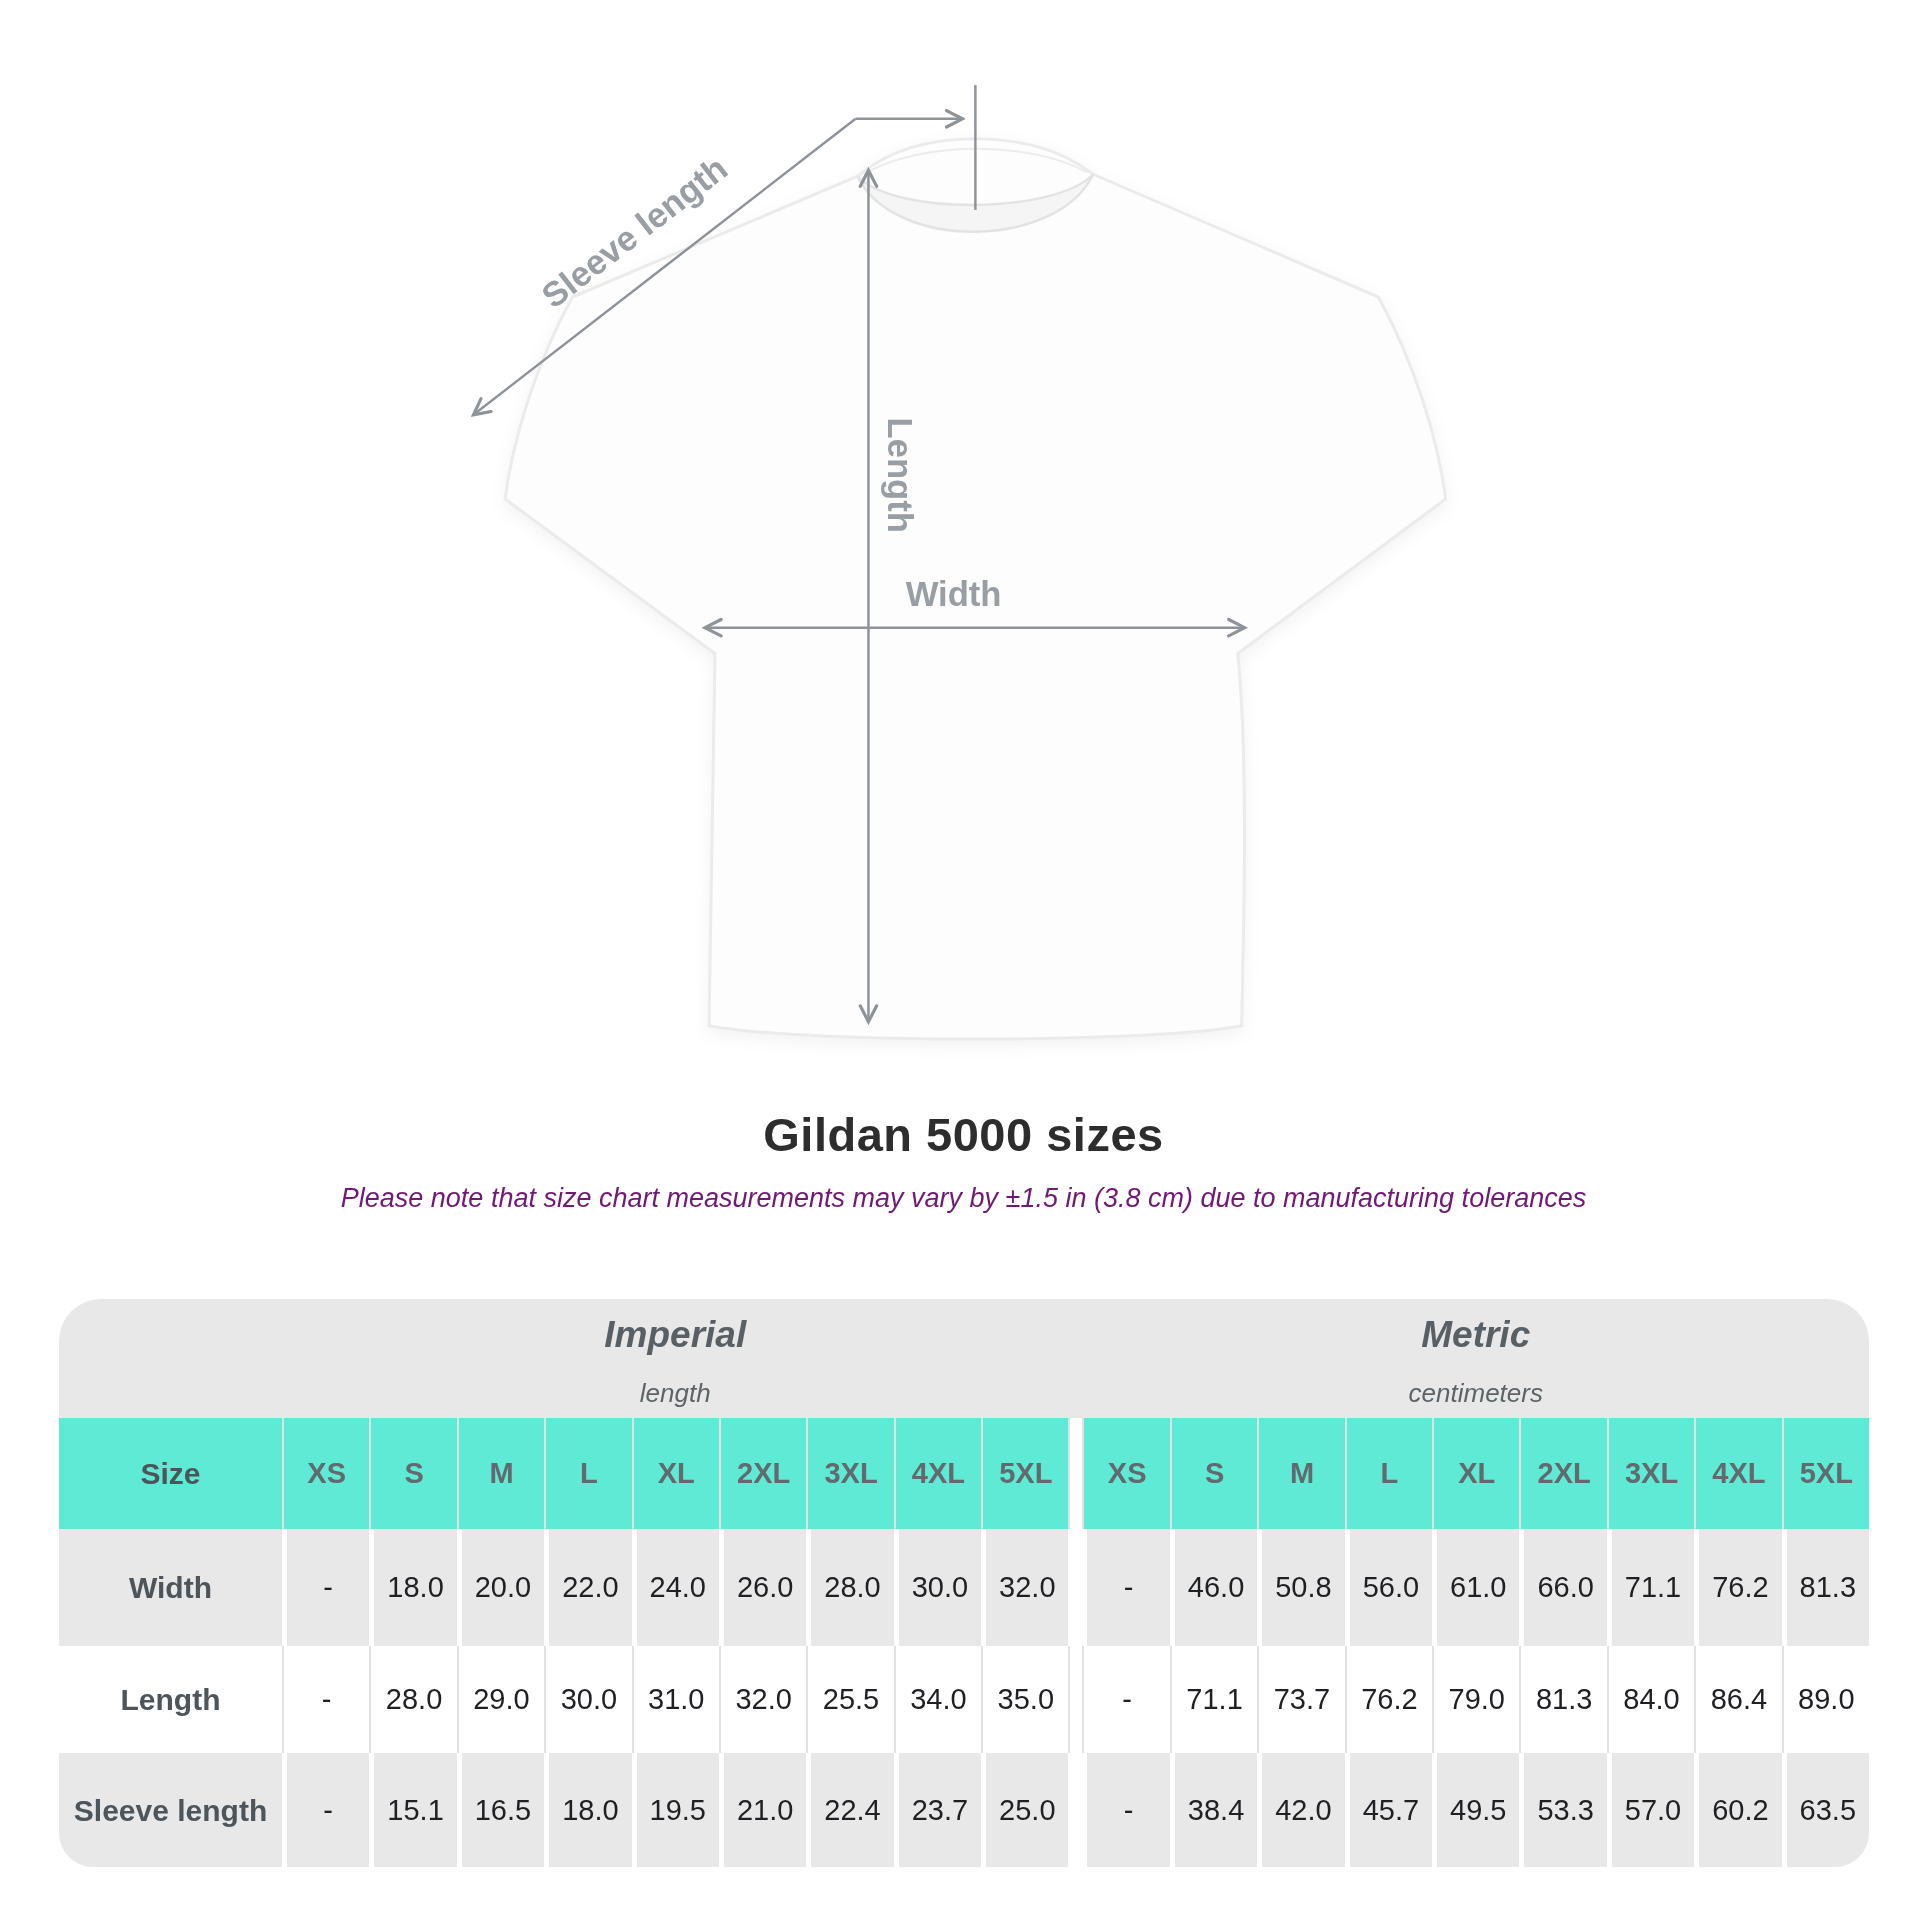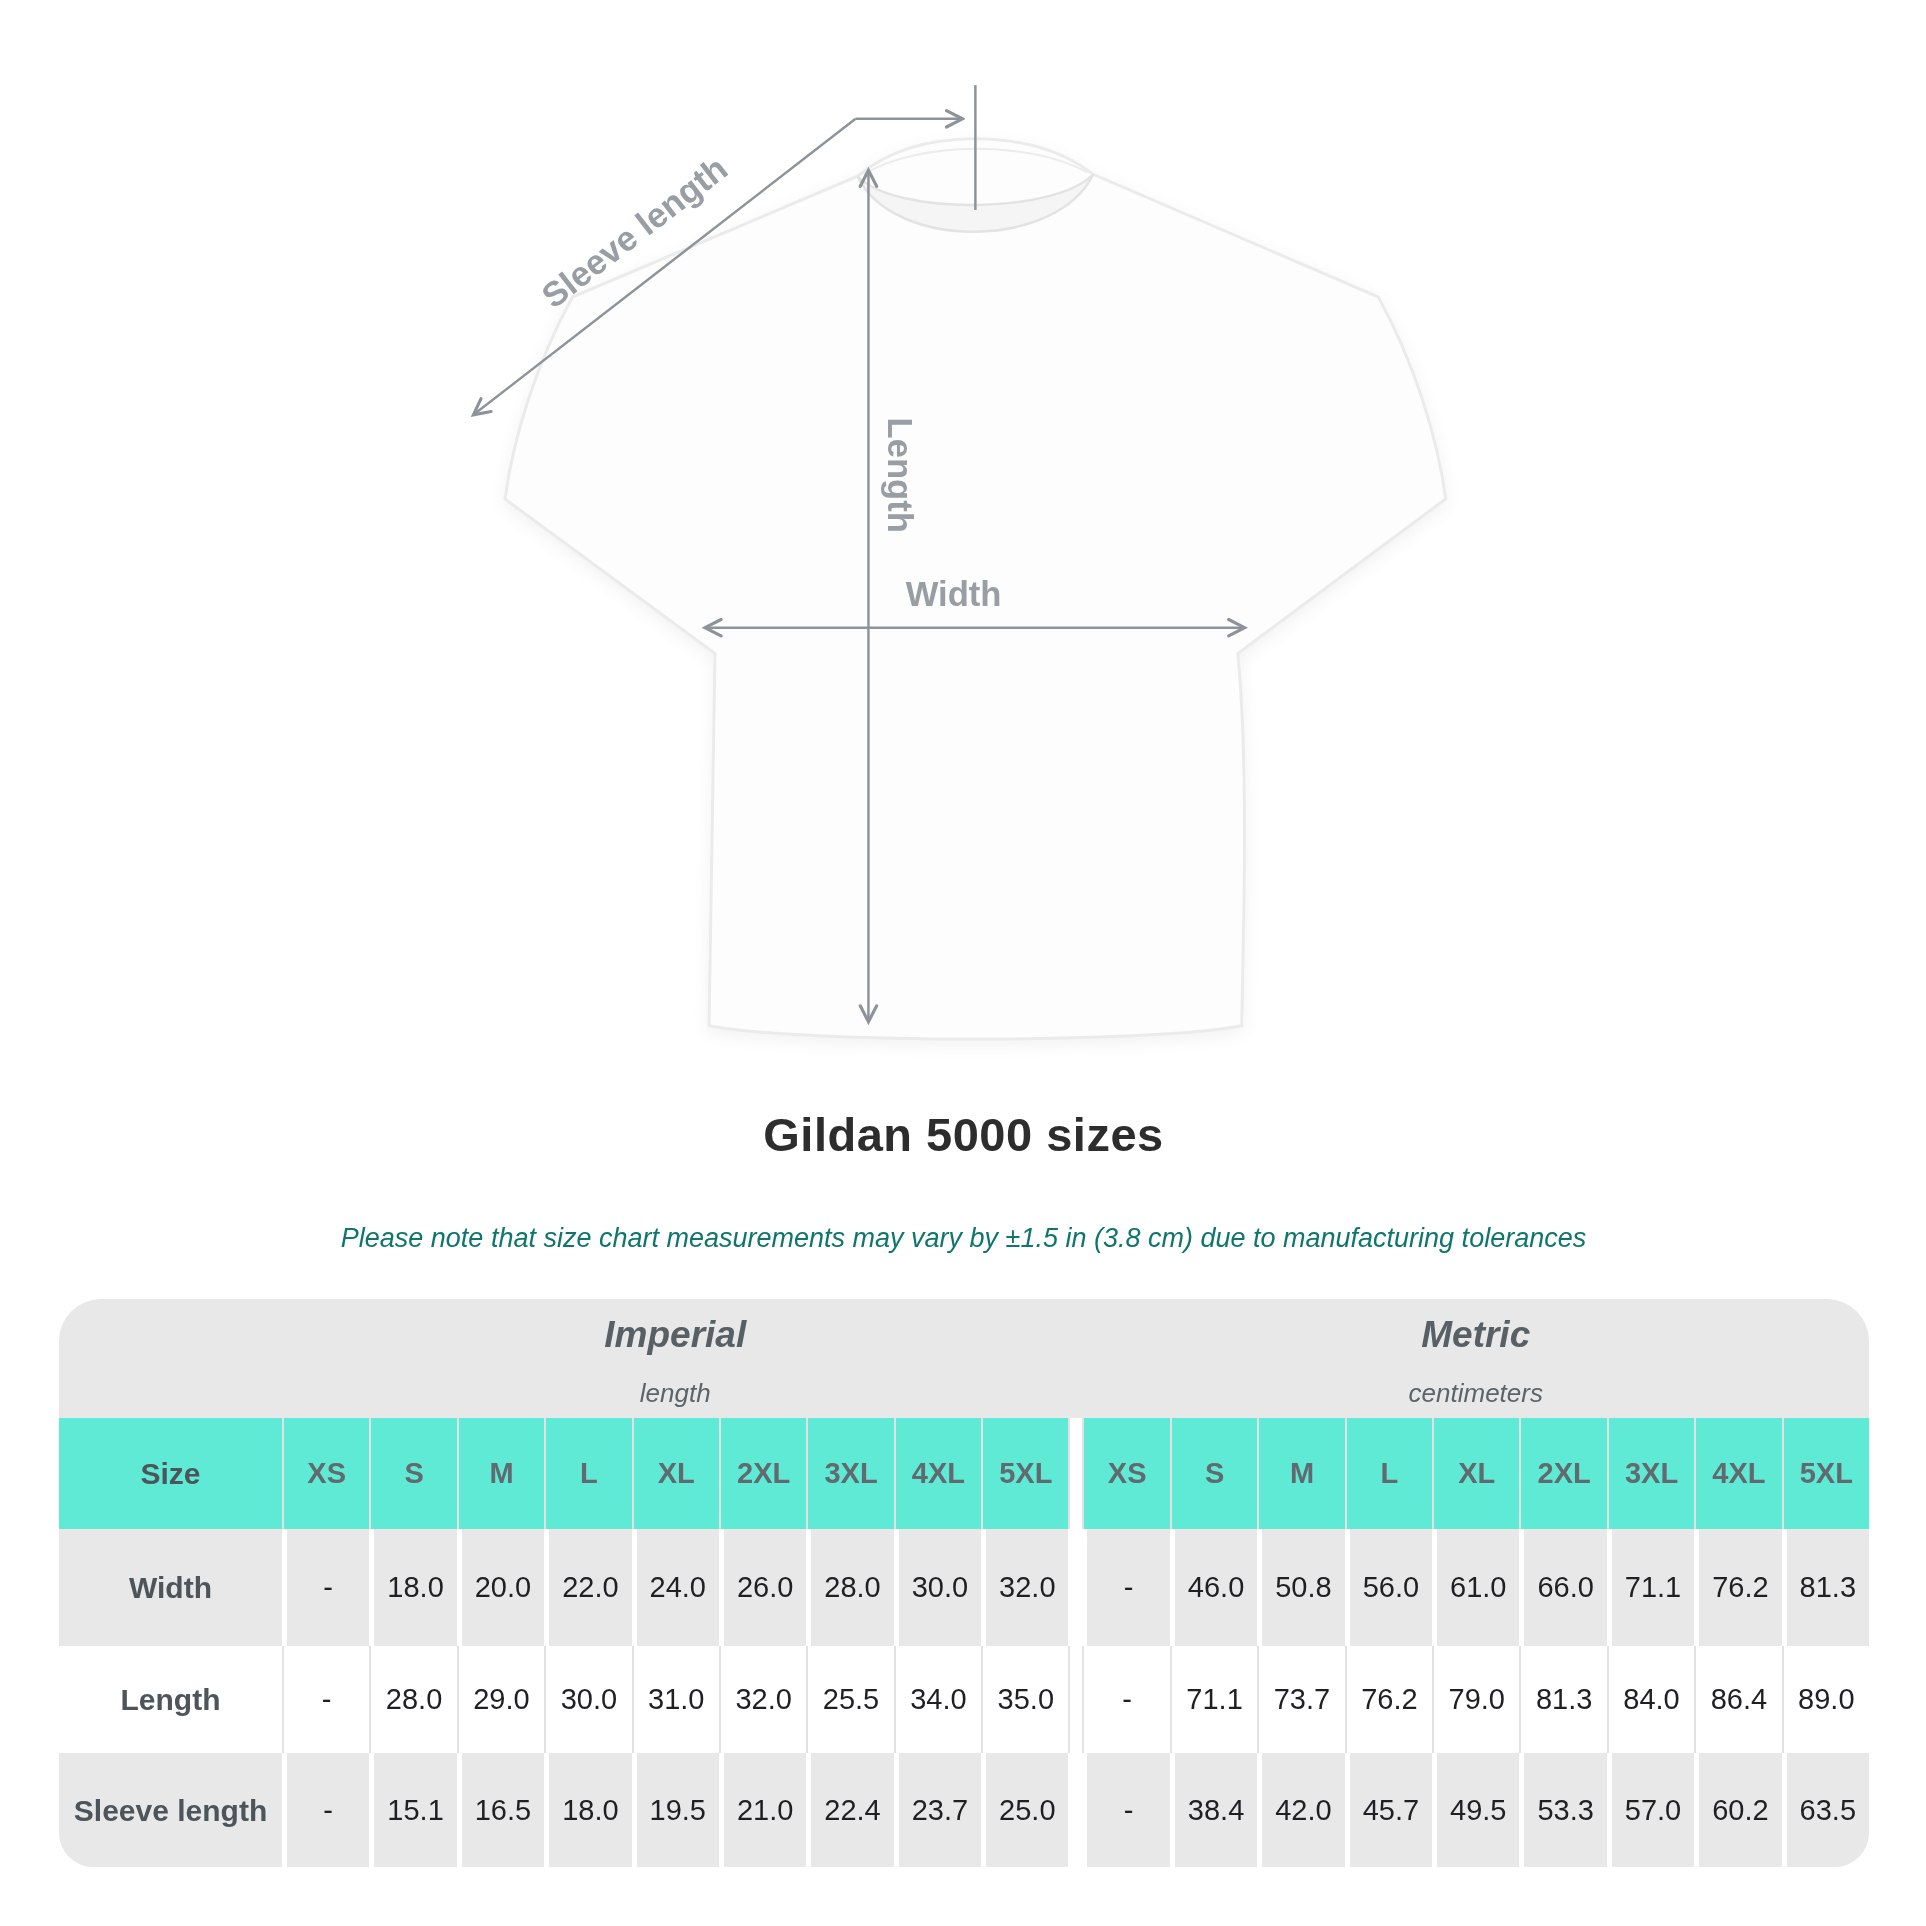--- a/index.html
+++ b/index.html
@@ -32,26 +32,26 @@
     left: 0; top: 1107px;
     width: 100%;
     text-align: center;
     font-size: 47px;
     font-weight: bold;
     color: #2d2d2d;
     letter-spacing: 0.5px;
   }
   .page-subtitle {
     position: absolute;
-    left: 0; top: 1223px;
+    left: 0; top: 1183px;
     width: 100%;
     text-align: center;
     font-size: 27px;
     font-style: italic;
-    color: #0f766e;
+    color: #701a75;
   }
 
   
   .size-table {
     position: absolute;
     left: 59px; top: 1299px;
     width: 1810px; height: 568px;
     border-radius: 42px 42px 34px 34px;
     overflow: hidden;
     background: #ffffff;

